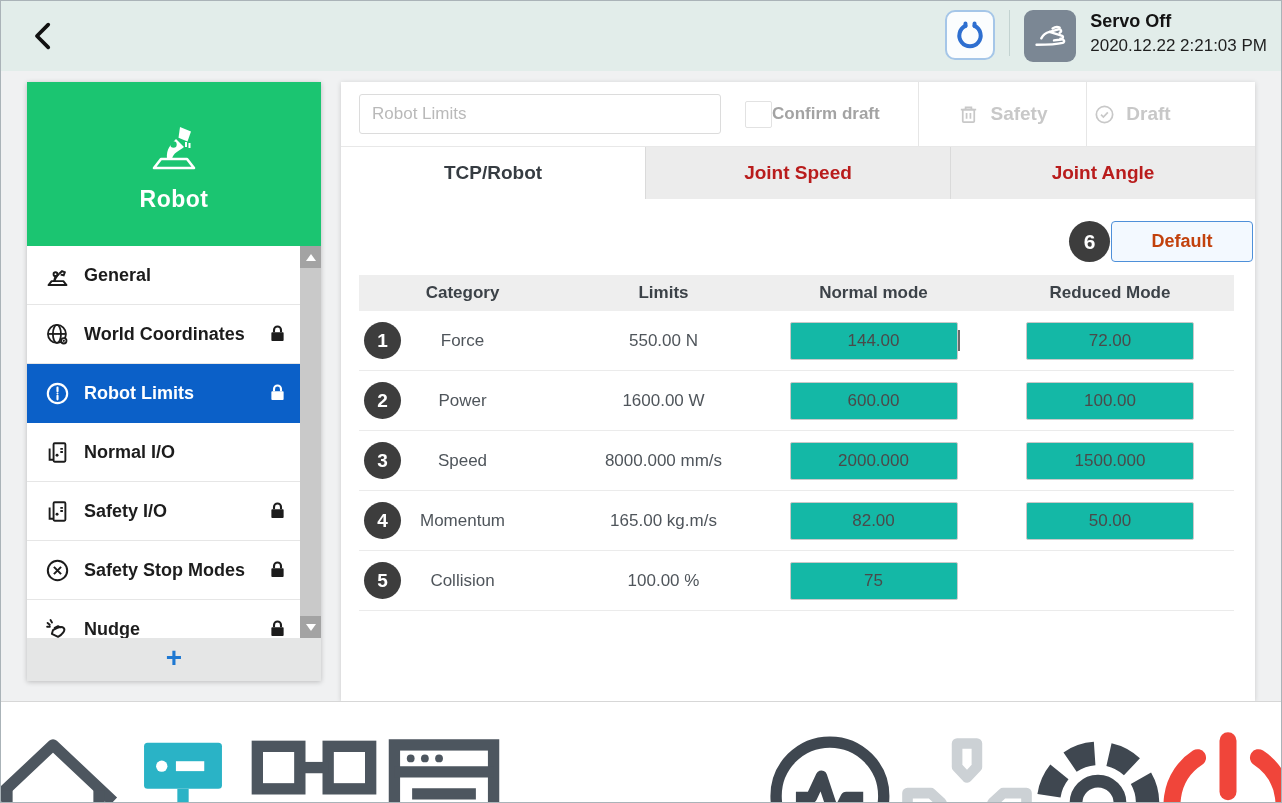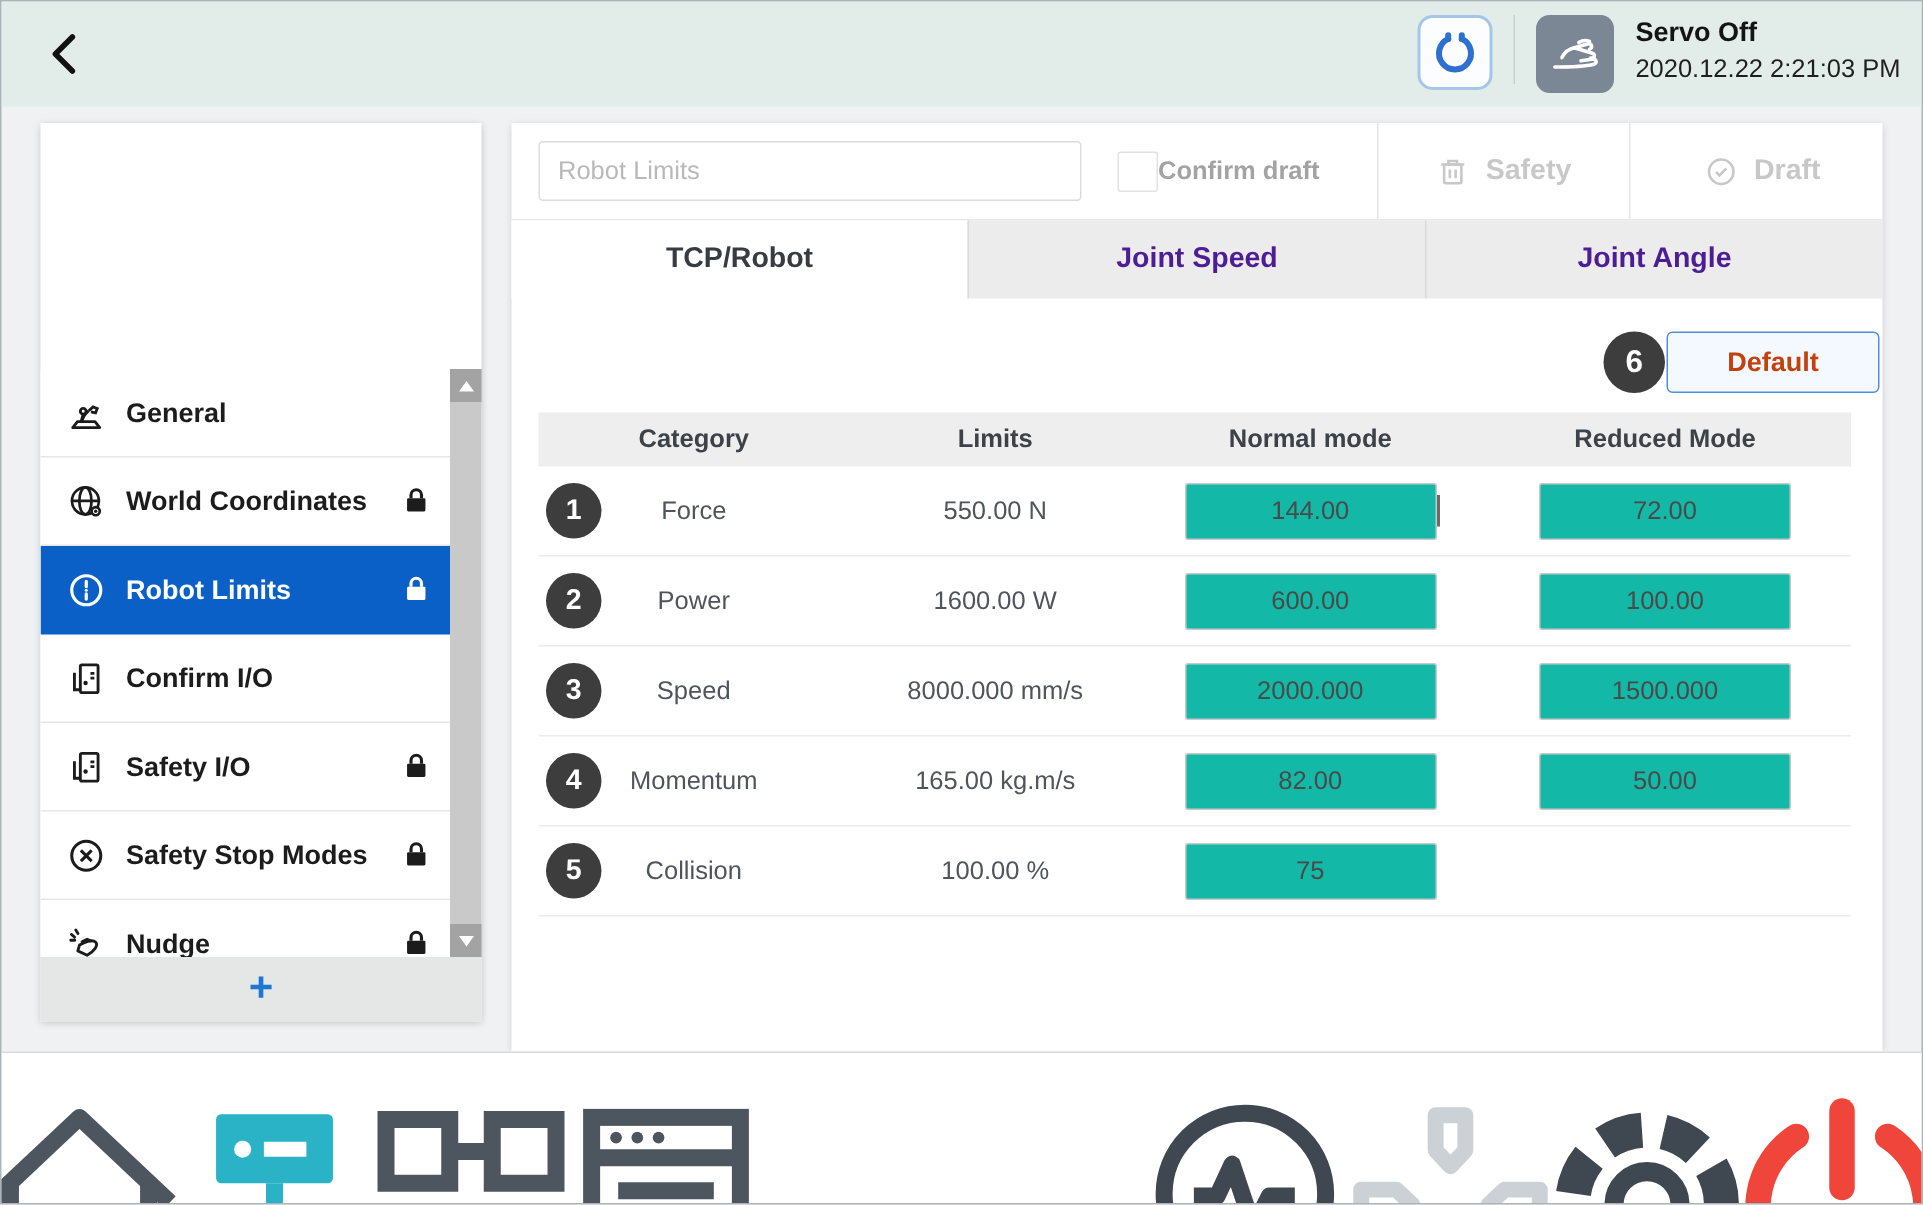--- a/index.html
+++ b/index.html
@@ -59,25 +59,25 @@
   .name-input::placeholder{color:#b9b9b9;}
   .confirm-wrap{position:absolute;left:404px;top:0;height:64px;display:flex;align-items:center;cursor:pointer;}
   .checkbox{width:27px;height:27px;box-sizing:border-box;border:1px solid #e2e2e2;border-radius:2px;background:#fff;}
   .confirm-label{font-size:17px;font-weight:bold;color:#a3a3a3;white-space:nowrap;}
   .tool-divider{position:absolute;top:0;width:1px;height:64px;background:#e6e6e6;}
   .tool-btn{position:absolute;top:0;height:64px;display:flex;align-items:center;justify-content:center;
     gap:10px;font-size:19px;font-weight:bold;color:#c8c8c8;background:transparent;border:none;cursor:pointer;
     font-family:"Liberation Sans",sans-serif;}
   .tool-btn .t-icon{width:23px;height:23px;color:#c8c8c8;}
   .delete-btn{left:578px;width:167px;}
-  .draft-btn{left:750px;width:168px;}
+  .draft-btn{left:707px;width:168px;}
 
   .tabs{display:flex;height:52px;border-top:1px solid #e8e8e8;}
   .tab{flex:1;display:flex;align-items:center;justify-content:center;font-size:19px;font-weight:bold;
-    background:#ececec;color:#4c1d95;border-left:1px solid #dadada;cursor:pointer;box-sizing:border-box;}
+    background:#ececec;color:#b91c1c;border-left:1px solid #dadada;cursor:pointer;box-sizing:border-box;}
   .tab:first-child{border-left:none;}
   .tab.active{background:#fff;color:#363c42;}
 
   .content{position:relative;height:503px;}
   .default-btn{position:absolute;left:770px;top:22px;width:142px;height:41px;box-sizing:border-box;
     border:1px solid #4e90d9;border-radius:4px;background:#f3f9ff;color:#c2410c;font-size:18px;
     font-weight:bold;cursor:pointer;font-family:"Liberation Sans",sans-serif;}
   .badge{background:#3d3d3d;border-radius:50%;color:#fff;font-weight:bold;
     display:flex;align-items:center;justify-content:center;}
   .badge-6{position:absolute;left:728px;top:22px;width:41px;height:41px;font-size:21px;z-index:2;}
@@ -137,20 +137,32 @@
       </span>
     </div>
     <div class="servo-info">
       <span class="servo-status">Servo Off</span>
       <span class="servo-datetime">2020.12.22 2:21:03 PM</span>
     </div>
   </div>
 </div>
 
 <div class="sidebar">
+  <div class="side-header">
+    <span>
+      <svg width="64" height="60" viewBox="0 0 64 60" fill="none">
+        <path d="M12 52 L52 52 L45 43 L19 43 Z" stroke="#fff" stroke-width="2.6" stroke-linejoin="round"></path>
+        <path d="M25 43 C24 33 29 28 34 23 L42 31 C37 35 31 37 30 43 Z" fill="#fff"></path>
+        <circle cx="31.5" cy="28.5" r="3.2" fill="#1bc571"></circle>
+        <path d="M38 11 l11 4.5 -3.5 10 -9 -3.8 Z" fill="#fff"></path>
+        <path d="M44 26 v5 M47.5 27 v5" stroke="#fff" stroke-width="2"></path>
+      </svg>
+    </span>
+    <span class="side-title">Robot</span>
+  </div>
   <div class="side-menu">
       <div class="side-item">
     <span class="s-icon">
           <svg viewBox="0 0 24 24" fill="none" stroke="currentColor" stroke-width="1.7">
             <path d="M4 20.5h16l-2.8-3.5H6.8Z" stroke-linejoin="round"></path>
             <path d="M9.5 17c.2-3 2-4.6 4-6.5"></path>
             <path d="M13.5 10.5 16 8.2l2.5 1-1 2.6-2.7-.6"></path>
             <circle cx="10.2" cy="10.8" r="1.7"></circle>
             <path d="M10.2 12.5 9 17"></path>
           </svg>
@@ -199,21 +211,21 @@
   </div>
       <div class="side-item">
     <span class="s-icon">
           <svg viewBox="0 0 24 24" fill="none" stroke="currentColor" stroke-width="1.7">
             <rect x="8.5" y="3.8" width="10.5" height="16.4" rx="1"></rect>
             <circle cx="11.6" cy="14.5" r="1.3" fill="currentColor" stroke="none"></circle>
             <path d="M8.5 18.5H5V8.5"></path>
             <path d="M14.5 8.8h2.3M14.5 11.6h2.3"></path>
           </svg>
         </span>
-    <span class="s-label">Confirm I/O</span>
+    <span class="s-label">Normal I/O</span>
     <span class="s-lock" style="visibility: hidden;">
       <svg viewBox="0 0 24 24">
             <rect x="5" y="10.5" width="14" height="10" rx="1" fill="currentColor"></rect>
             <path d="M8 10.5V8a4 4 0 0 1 8 0v2.5" fill="none" stroke="currentColor" stroke-width="2.4"></path>
           </svg>
     </span>
   </div>
       <div class="side-item">
     <span class="s-icon">
           <svg viewBox="0 0 24 24" fill="none" stroke="currentColor" stroke-width="1.7">

